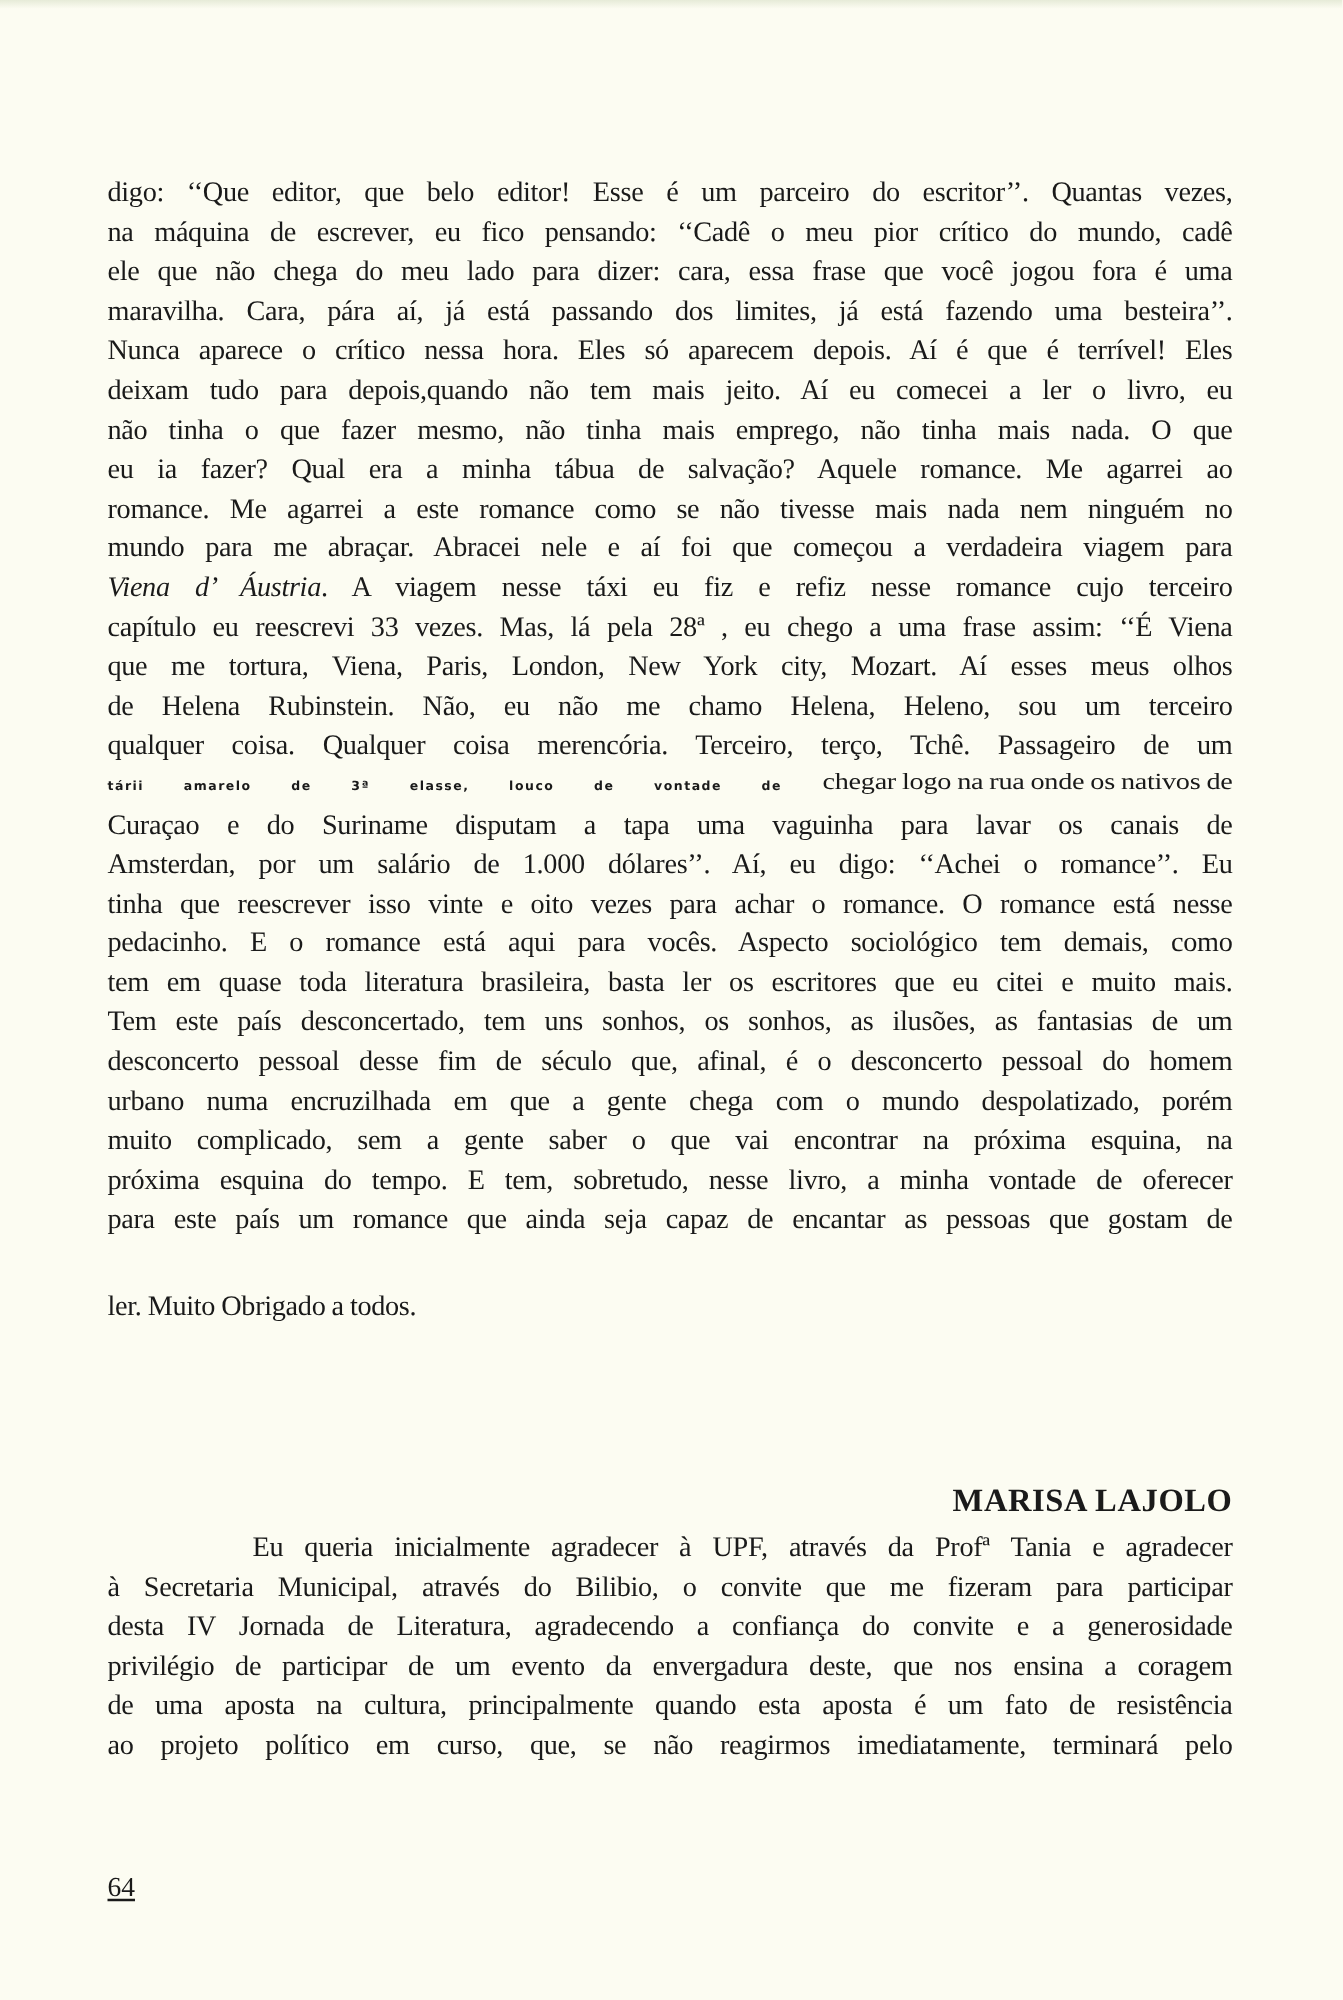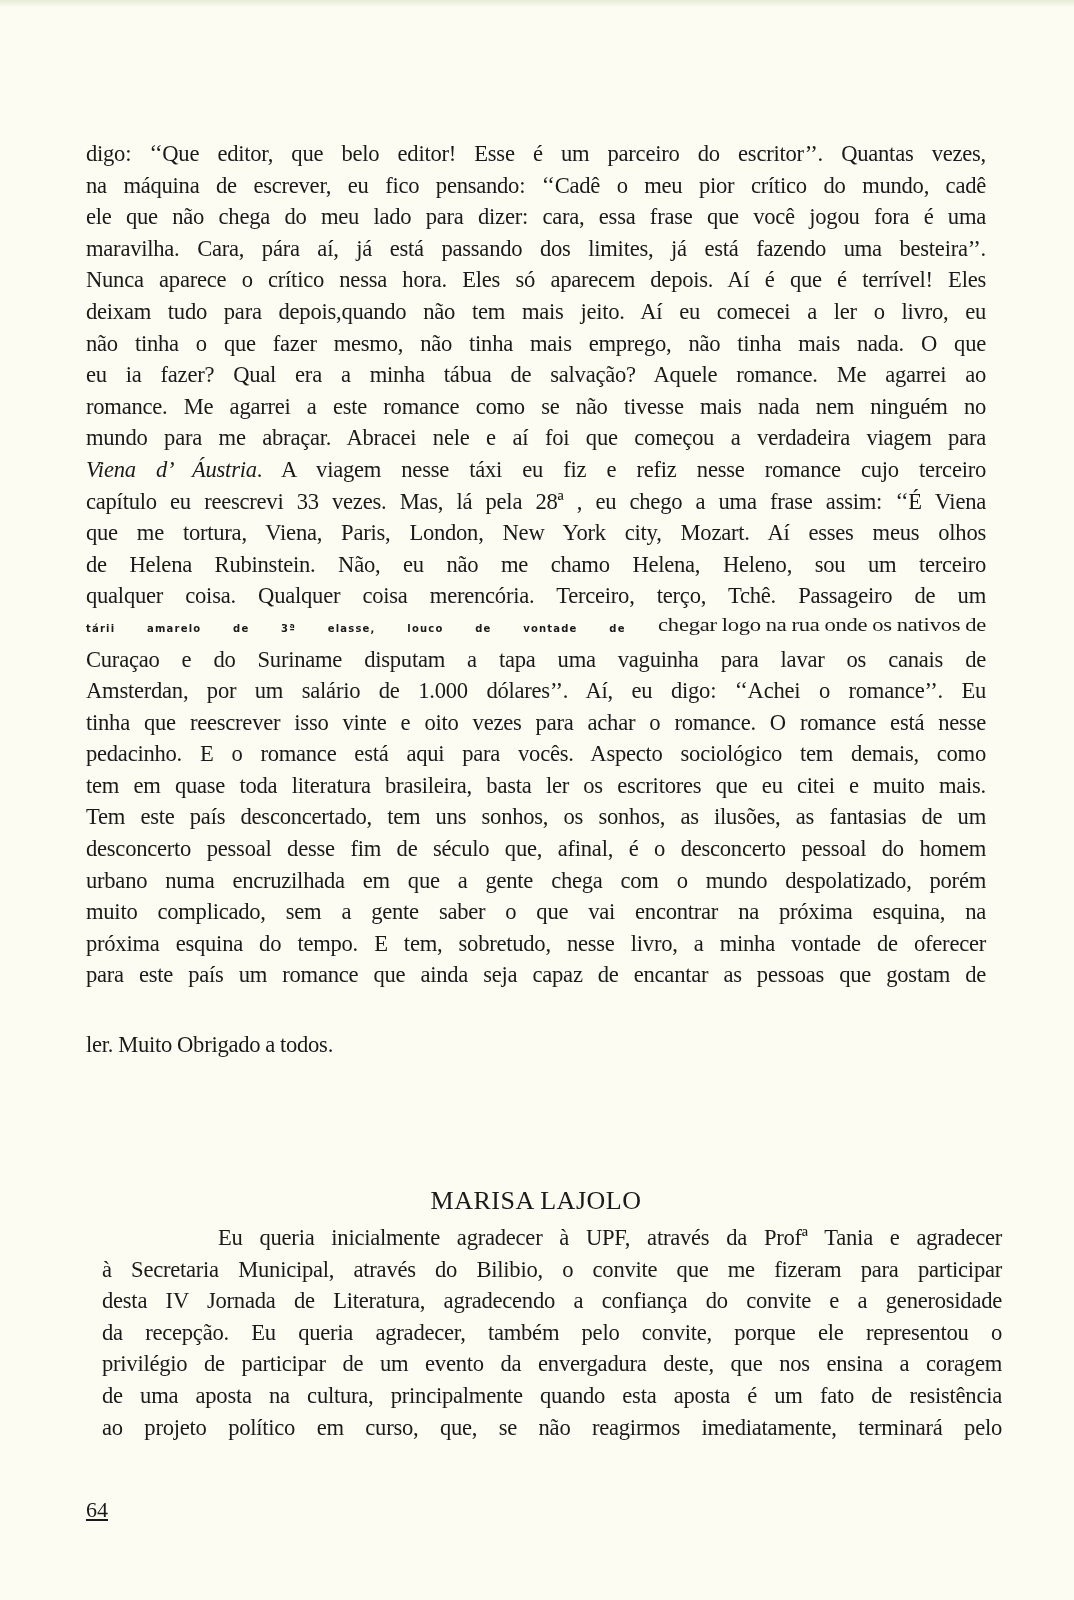--- a/index.html
+++ b/index.html
@@ -60,31 +60,30 @@
       display: inline-block;
       transform: scaleY(0.82);
       transform-origin: top;
       clip-path: inset(0 0 10% 0);
     }
     .section-heading {
       position: absolute;
       left: 0;
       top: 1026px;
       width: 900px;
-      text-align: center;
+      text-align: right;
       font-size: 26px;
-      font-weight: normal;
+      font-weight: bold;
       letter-spacing: 0.5px;
     }
     .section-body {
       position: absolute;
       left: 0;
       top: 1084px;
       width: 900px;
-      margin-left: 16px;
     }
     .page-number {
       position: absolute;
       left: 86px;
       top: 1497px;
       font-size: 22px;
       text-decoration: underline;
     }
   </style>
 </head>
@@ -123,20 +122,19 @@
     <span class="line">para este país um romance que ainda seja capaz de encantar as pessoas que gostam de</span>
     <span class="line last">ler.  Muito Obrigado a todos.</span>
   </div>
 
   <h2 class="section-heading">MARISA LAJOLO</h2>
 
   <div class="section-body">
     <span class="line indent">Eu queria inicialmente agradecer à UPF, através da Profª Tania e agradecer</span>
     <span class="line">à Secretaria Municipal, através do Bilibio, o convite que me fizeram para participar</span>
     <span class="line">desta IV Jornada de Literatura, agradecendo a confiança do convite e a generosidade</span>
-    <span class="line">da recepção.  Eu queria agradecer, também pelo convite, porque ele representou o</span>
     <span class="line">privilégio de participar de um evento da envergadura deste, que nos ensina a coragem</span>
     <span class="line">de uma aposta na cultura, principalmente quando esta aposta é um fato de resistência</span>
     <span class="line">ao projeto político em curso, que, se não reagirmos imediatamente, terminará pelo</span>
   </div>
 </div>
 
 <div class="page-number">64</div>
 
 </body></html>

